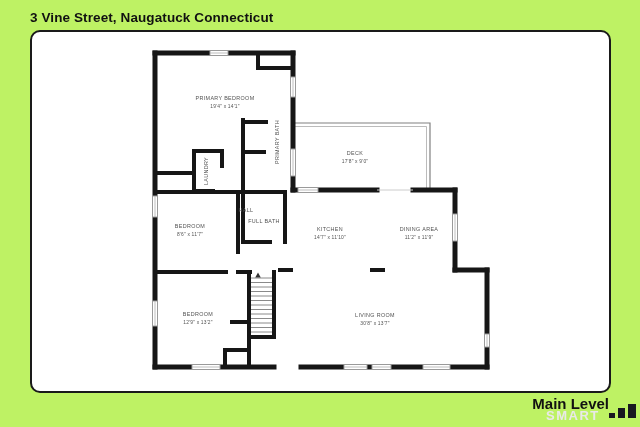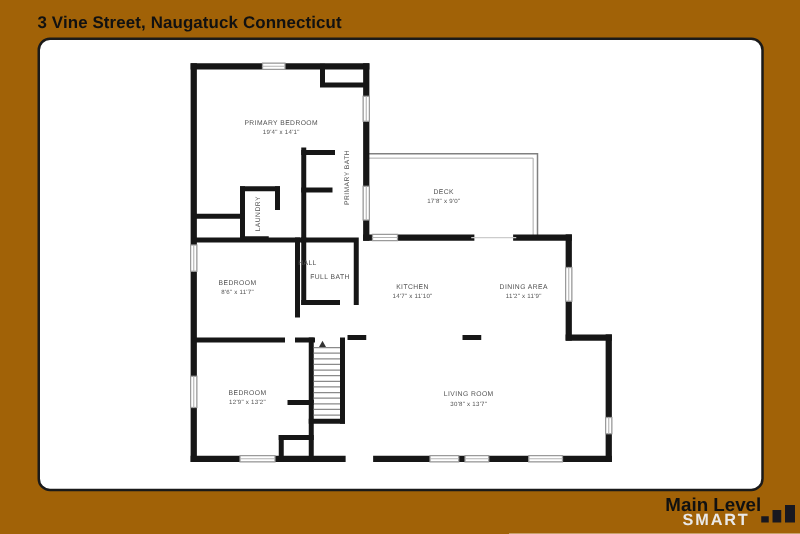--- a/index.html
+++ b/index.html
@@ -8,21 +8,21 @@
     background: #ffffff;
     width: 640px;
     height: 427px;
     overflow: hidden;
     font-family: "Liberation Sans", sans-serif;
   }
   #stage {
     position: relative;
     width: 640px;
     height: 427px;
-    background: #a16207;
+    background: #bef264;
   }
   svg { display: block; }
   text {
     font-family: "Liberation Sans", sans-serif;
     fill: #525252;
   }
   .room-name { font-size: 5.4px; letter-spacing: 0.35px; }
   .room-dims { font-size: 4.9px; letter-spacing: 0.2px; }
   .plan-title { font-size: 13.5px; font-weight: 700; fill: #111111; letter-spacing: 0.1px; }
   .level-label { font-size: 15px; font-weight: 700; fill: #111111; }

